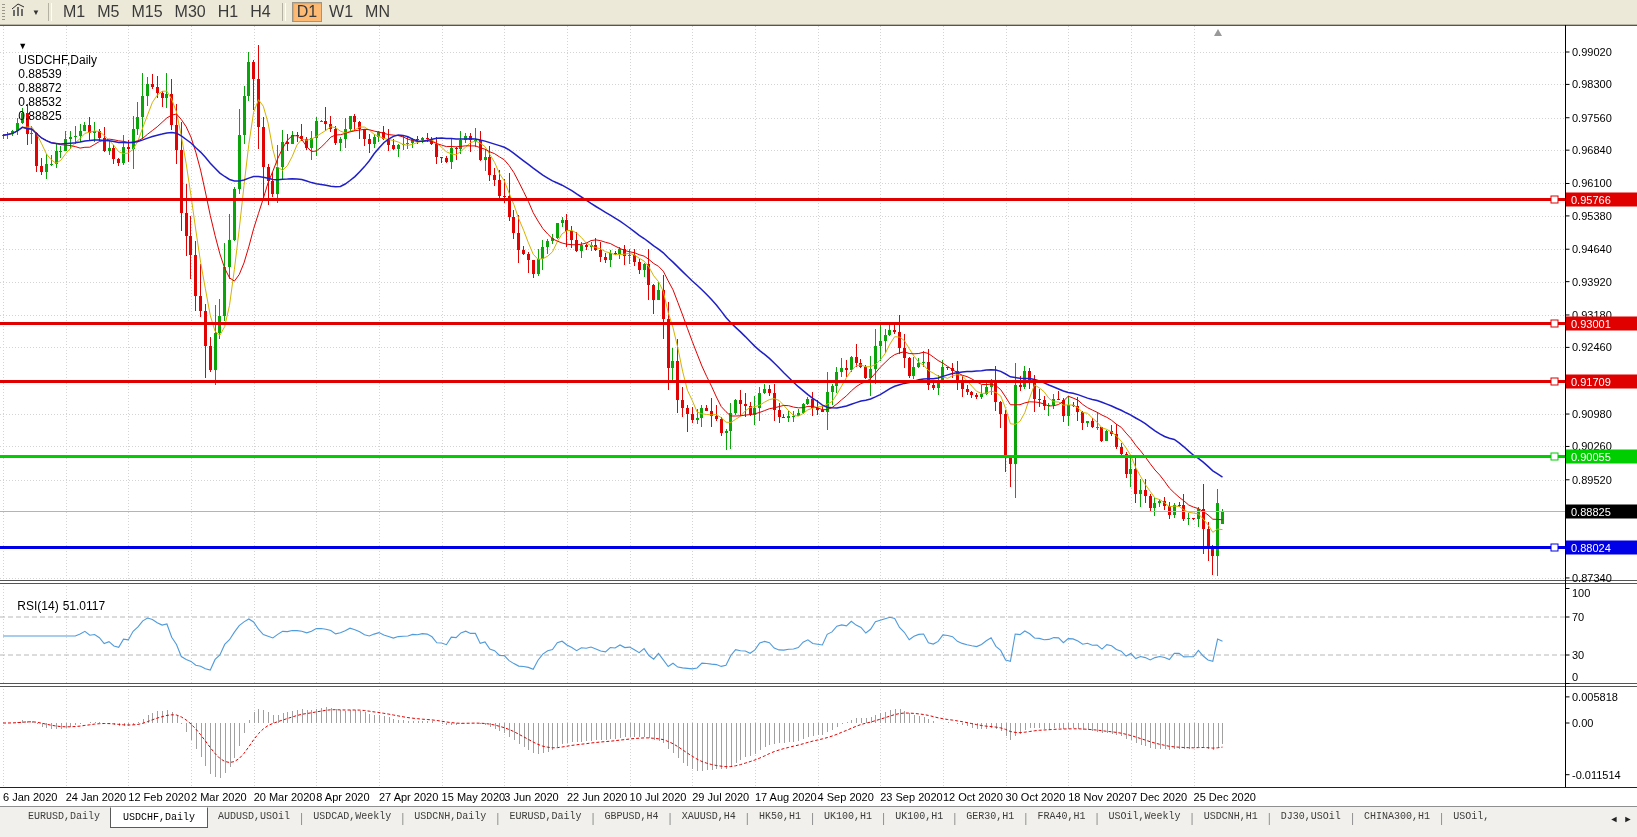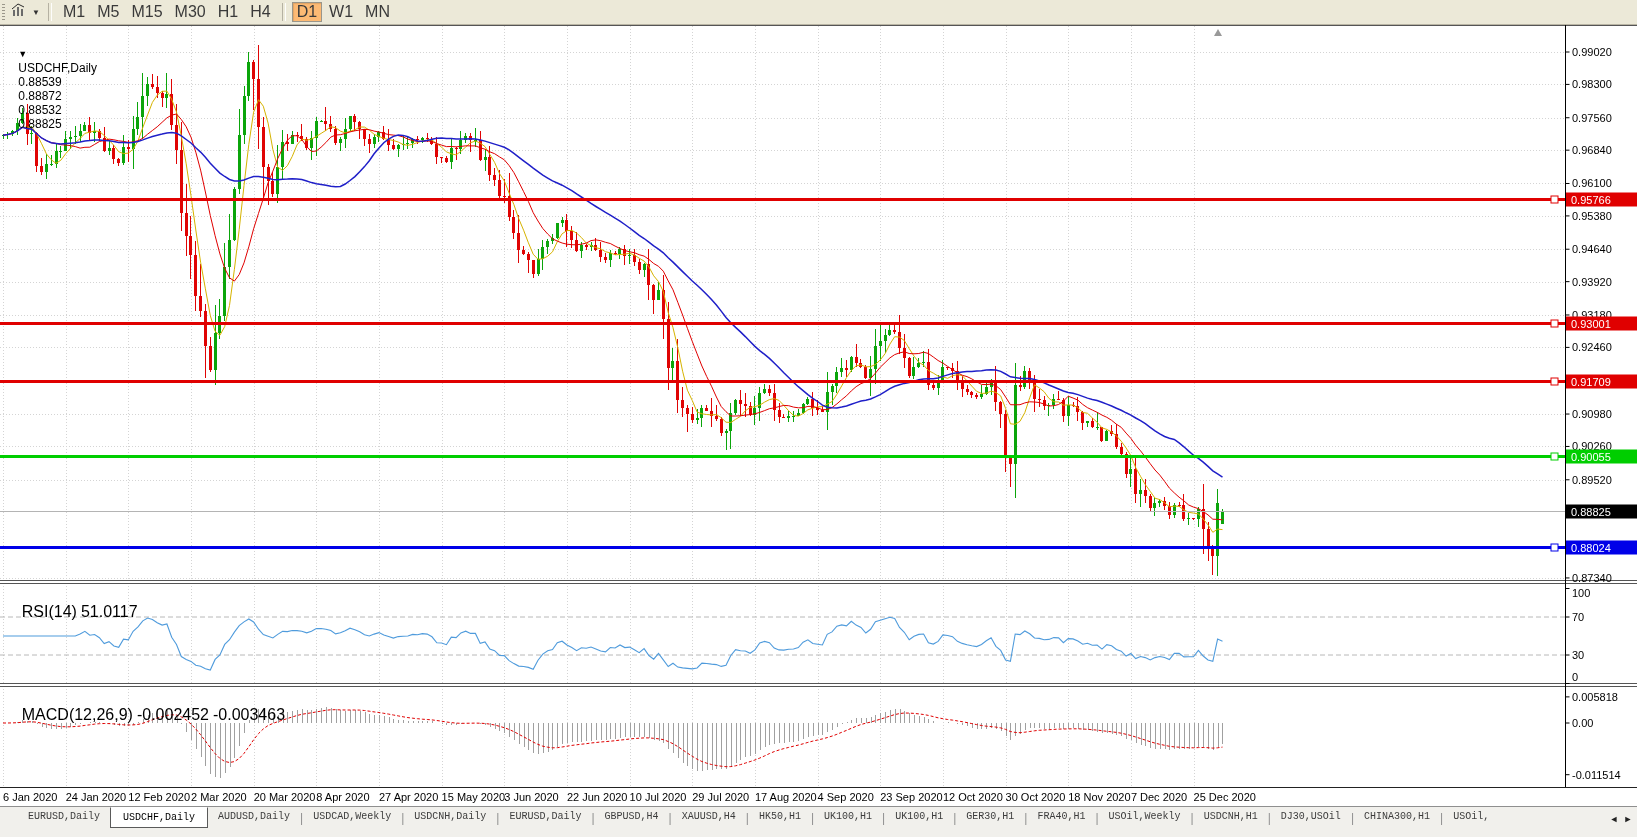--- a/index.html
+++ b/index.html
@@ -12,24 +12,24 @@
   .tool-icon-btn{width:20px;height:20px;border:none;background:transparent;padding:1px;cursor:default;}
   .dd-btn{width:14px;height:20px;border:none;background:transparent;font-size:8px;color:#333;padding:0;}
   .vsep{width:2px;height:18px;margin:0 5px;border-left:1px solid #b5b1a2;border-right:1px solid #fdfdfb;}
   .tf-group{display:flex;align-items:center;height:100%;}
   .tf-btn{border:1px solid transparent;background:transparent;color:#3a3a3a;font-size:16px;
     font-family:"Liberation Sans",sans-serif;height:20px;min-width:27px;padding:0 4px;margin:0 1px;cursor:default;}
   .tf-btn.active{background:#fdba74;border:1px solid #9a968a;box-shadow:inset 1px 1px 1px rgba(0,0,0,.12);}
   
   .chart-area{position:relative;width:1637px;height:781px;background:#fff;}
   #chart-svg{display:block;}
-  .chart-title{position:absolute;left:5px;top:8px;font-size:12px;color:#000;white-space:pre;}
+  .chart-title{position:absolute;left:5px;top:0;font-size:12px;color:#000;white-space:pre;}
   .chart-title .caret{font-size:9px;margin-right:5px;position:relative;top:-1px;}
   .chart-title span{margin-right:4px;}
-  .pane-label{position:absolute;left:4px;font-size:16px;color:#000;white-space:pre;}
+  .pane-label{position:absolute;left:4px;font-size:12px;color:#000;white-space:pre;}
   .pane-label span{margin-right:4px;}
   
   .tab-bar{height:31px;width:1637px;background:#f1f0ec;border-top:1px solid #8f8f8f;box-sizing:border-box;
     display:flex;align-items:flex-start;padding:1px 30px 0 18px;overflow:hidden;position:relative;}
   .tab{font-size:10px;color:#3c3c3c;padding:3px 10px 4px;white-space:nowrap;cursor:default;font-family:Liberation Mono, monospace;}
   .tab.active{background:#fff;border:1px solid #5a5a5a;border-top:1px solid #fff;margin-top:-1px;
     padding:4px 12px 4px;color:#000;}
   .tab-sep{color:#909090;font-size:12px;padding-top:3px;}
   .tab-scroll{position:absolute;right:2px;top:4px;display:flex;}
   .tab-scroll button{border:none;background:transparent;font-size:9px;color:#222;width:14px;height:16px;padding:0;}
@@ -1032,29 +1032,26 @@
     <span>USDCHF,Daily</span>
     <span>0.88539</span>
     <span>0.88872</span>
     <span>0.88532</span>
     <span>0.88825</span>
   </div>
 
   <div class="pane-label" style="top:560px">
     <span>RSI(14)</span><span>51.0117</span>
   </div>
-  <div class="pane-label" style="top:663px">
-    <span>MACD(12,26,9)</span><span>-0.002452</span><span>-0.003463</span>
-  </div>
 </div>
 
 <div class="tab-bar" id="tab-bar">
   <span class="tab">EURUSD,Daily</span>
     <span class="tab active">USDCHF,Daily</span>
-    <span class="tab">AUDUSD,Daily</span>
+    <span class="tab">AUDUSD,USOil</span>
     <span class="tab-sep">|</span>
     <span class="tab">USDCAD,Weekly</span>
     <span class="tab-sep">|</span>
     <span class="tab">USDCNH,Daily</span>
     <span class="tab-sep">|</span>
     <span class="tab">EURUSD,Daily</span>
     <span class="tab-sep">|</span>
     <span class="tab">GBPUSD,H4</span>
     <span class="tab-sep">|</span>
     <span class="tab">XAUUSD,H4</span>

